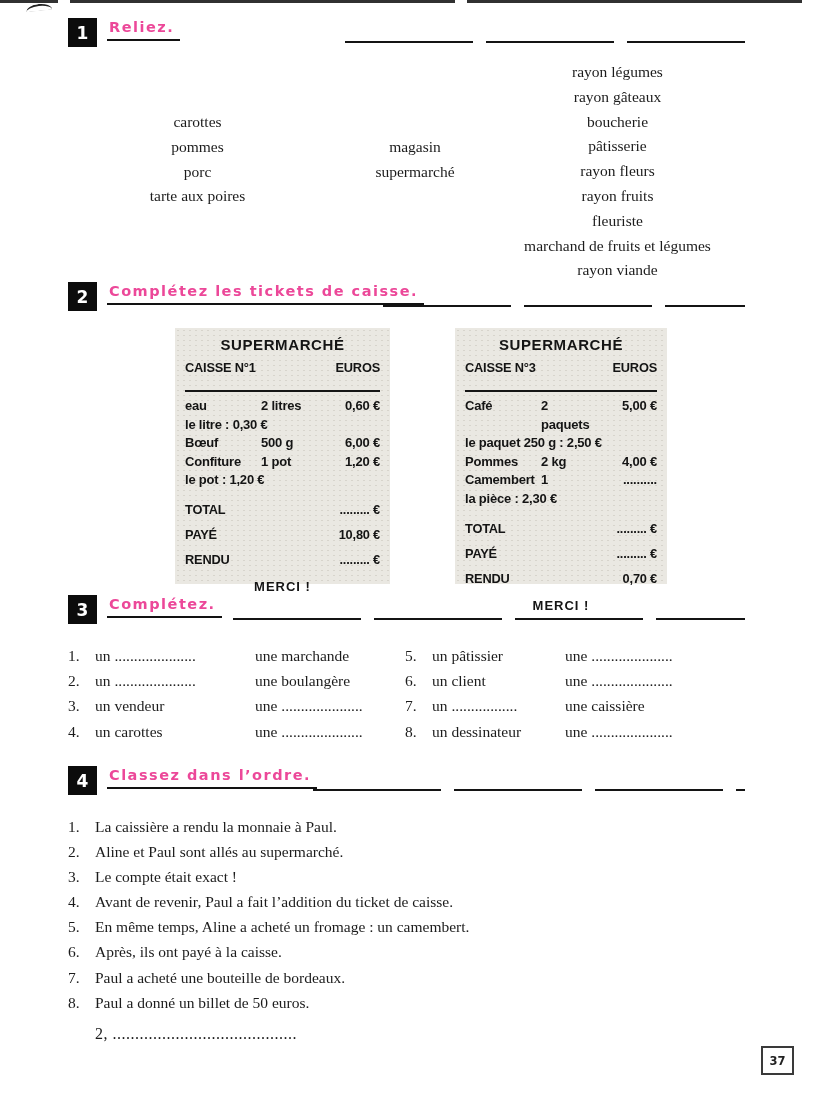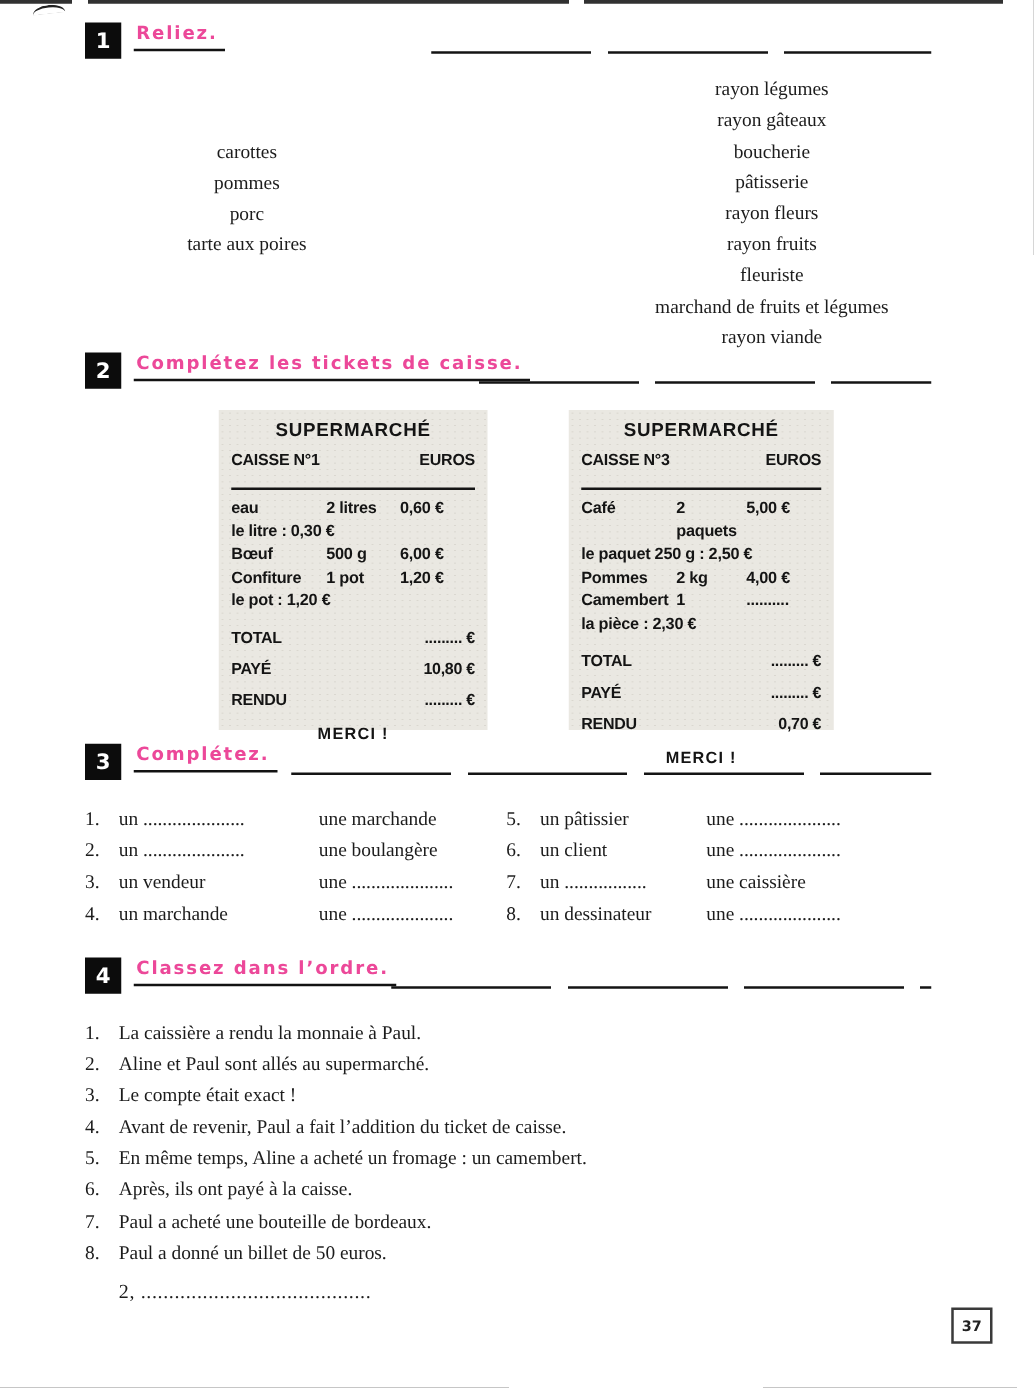--- a/index.html
+++ b/index.html
@@ -48,21 +48,21 @@
     letter-spacing:-0.2px;
   }
   .receipt-1{left:107px; width:215px; height:256px;}
   .receipt-2{left:387px; width:212px; height:256px;}
   .r-store{text-align:center; font-size:15px; letter-spacing:0.6px;}
   .r-caisse{display:flex; justify-content:space-between; border-bottom:2.2px solid #151515;
     margin-top:7px; padding-bottom:15px; font-size:12.8px;}
   .r-body{margin-top:5px; font-size:13px;}
   .r-row{display:grid; grid-template-columns:76px 1fr 60px; line-height:18.6px;}
   .r-row.full{display:block;}
-  .r-price{text-align:left; white-space:nowrap;}
+  .r-price{text-align:right; white-space:nowrap;}
   .r-tot{display:flex; justify-content:space-between; font-size:12.8px; line-height:17px;}
   .r-tot.first{margin-top:11px;}
   .r-tot{margin-top:8px;}
   .r-merci{text-align:center; margin-top:11px; font-size:13px; letter-spacing:1px;}
   
   .ex3-grid{display:flex; margin-top:14px; font-size:15.5px;}
   .ex3-block{display:grid; row-gap:0;}
   .ex3-block.left{grid-template-columns:27px 160px auto; width:337px;}
   .ex3-block.right{grid-template-columns:27px 133px auto; width:340px;}
   .ex3-block span{line-height:25.2px; white-space:nowrap; overflow:hidden;}
@@ -89,20 +89,24 @@
       <div class="sq">1</div>
       <div class="ex-title">Reliez.</div>
       <div class="long-rule" style="left:277px;"></div>
     </div>
     <div class="ex1-words">
       <div class="wcol wcol-left">
         <div>carottes</div>
         <div>pommes</div>
         <div>porc</div>
         <div>tarte aux poires</div>
+      </div>
+      <div class="wcol wcol-mid">
+        <div>magasin</div>
+        <div>supermarché</div>
       </div>
       <div class="wcol wcol-right">
         <div>rayon légumes</div>
         <div>rayon gâteaux</div>
         <div>boucherie</div>
         <div>pâtisserie</div>
         <div>rayon fleurs</div>
         <div>rayon fruits</div>
         <div>fleuriste</div>
         <div>marchand de fruits et légumes</div>
@@ -221,21 +225,21 @@
         <span>1.</span>
         <span>un .....................</span>
         <span>une marchande</span>
         <span>2.</span>
         <span>un .....................</span>
         <span>une boulangère</span>
         <span>3.</span>
         <span>un vendeur</span>
         <span>une .....................</span>
         <span>4.</span>
-        <span>un marchande</span>
+        <span>un carottes</span>
         <span>une .....................</span>
       </div>
       <div class="ex3-block right">
         <span>5.</span>
         <span>un pâtissier</span>
         <span>une .....................</span>
         <span>6.</span>
         <span>un client</span>
         <span>une .....................</span>
         <span>7.</span>

